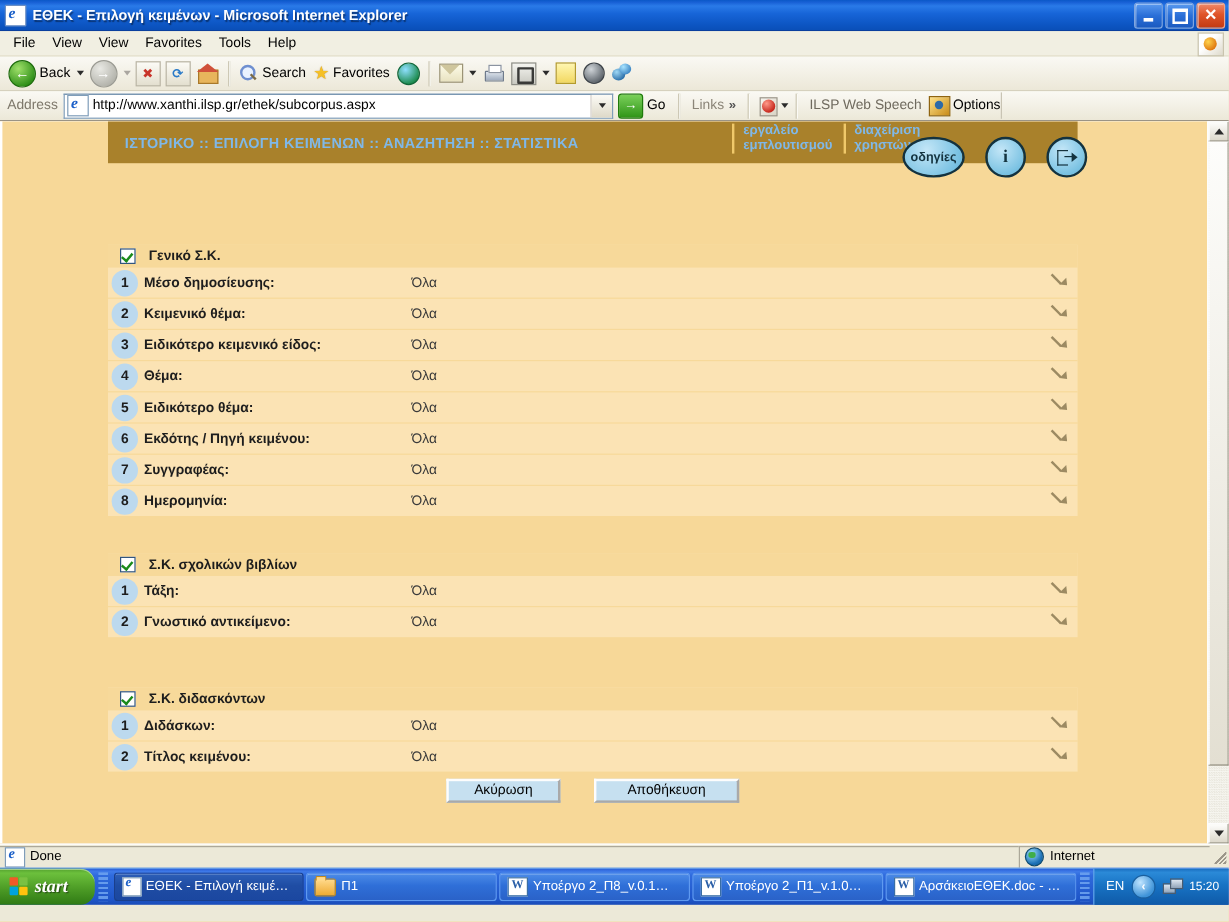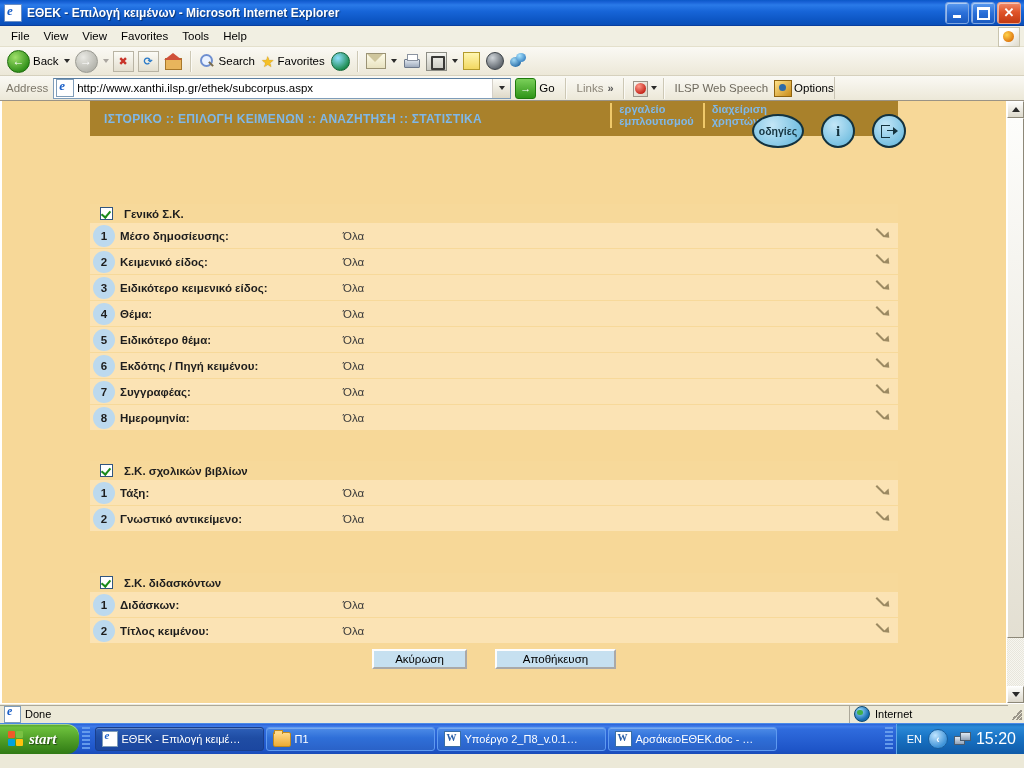--- a/index.html
+++ b/index.html
@@ -303,21 +303,21 @@
     border-left:1px solid #5fa8e8;flex:none;
   }
   .tray-en{color:#fff;font-size:11px;}
   .tray-chev{width:18px;height:18px;border-radius:50%;
     background:radial-gradient(circle at 35% 30%,#bfe4ff,#3e93d8 70%);
     border:1px solid #1a5f9e;display:flex;align-items:center;justify-content:center;
     color:#fff;font-size:10px;font-weight:bold;}
   .tray-net{width:16px;height:14px;position:relative;flex:none;}
   .tray-net:before{content:"";position:absolute;left:0;top:4px;width:9px;height:7px;background:linear-gradient(to bottom,#dfe8f2,#8fa2b8);border:1px solid #4a5c70;}
   .tray-net:after{content:"";position:absolute;left:6px;top:0px;width:9px;height:7px;background:linear-gradient(to bottom,#dfe8f2,#8fa2b8);border:1px solid #4a5c70;}
-  .tray-time{color:#fff;font-size:16px;}
+  .tray-time{color:#fff;font-size:10px;}
 </style>
 </head>
 <body>
 
 <div class="titlebar">
   <div class="tb-icon"></div>
   <div class="tb-title">ΕΘΕΚ - Επιλογή κειμένων - Microsoft Internet Explorer</div>
   <div class="tb-btns">
     <div class="tb-btn">
         <i class="glyph-min"></i>
@@ -456,21 +456,21 @@
         <span class="grp-title">Γενικό Σ.Κ.</span>
       </div>
       <div class="row">
         <span class="num">1</span>
         <span class="rlabel">Μέσο δημοσίευσης:</span>
         <span class="rvalue">Όλα</span>
         <span class="rarrow"></span>
       </div>
       <div class="row">
         <span class="num">2</span>
-        <span class="rlabel">Κειμενικό είδος:</span>
+        <span class="rlabel">Κειμενικό θέμα:</span>
         <span class="rvalue">Όλα</span>
         <span class="rarrow"></span>
       </div>
       <div class="row">
         <span class="num">3</span>
         <span class="rlabel">Ειδικότερο κειμενικό είδος:</span>
         <span class="rvalue">Όλα</span>
         <span class="rarrow"></span>
       </div>
       <div class="row">
@@ -593,20 +593,24 @@
     <div class="task" style="width:155px">
       <span class="task-folder"></span>
       <span>Π1</span>
     </div>
     <div class="task" style="width:155px">
       <span class="task-word"></span>
       <span>Υποέργο 2_Π8_v.0.1…</span>
     </div>
     <div class="task" style="width:155px">
       <span class="task-word"></span>
+      <span>Υποέργο 2_Π1_v.1.0…</span>
+    </div>
+    <div class="task" style="width:155px">
+      <span class="task-word"></span>
       <span>ΑρσάκειοΕΘΕΚ.doc - …</span>
     </div>
   </div>
   <div class="tb-grip"></div>
   <div class="tray">
     <span class="tray-en">EN</span>
     <span class="tray-chev">‹</span>
     <span class="tray-net"></span>
     <span class="tray-time">15:20</span>
   </div>

